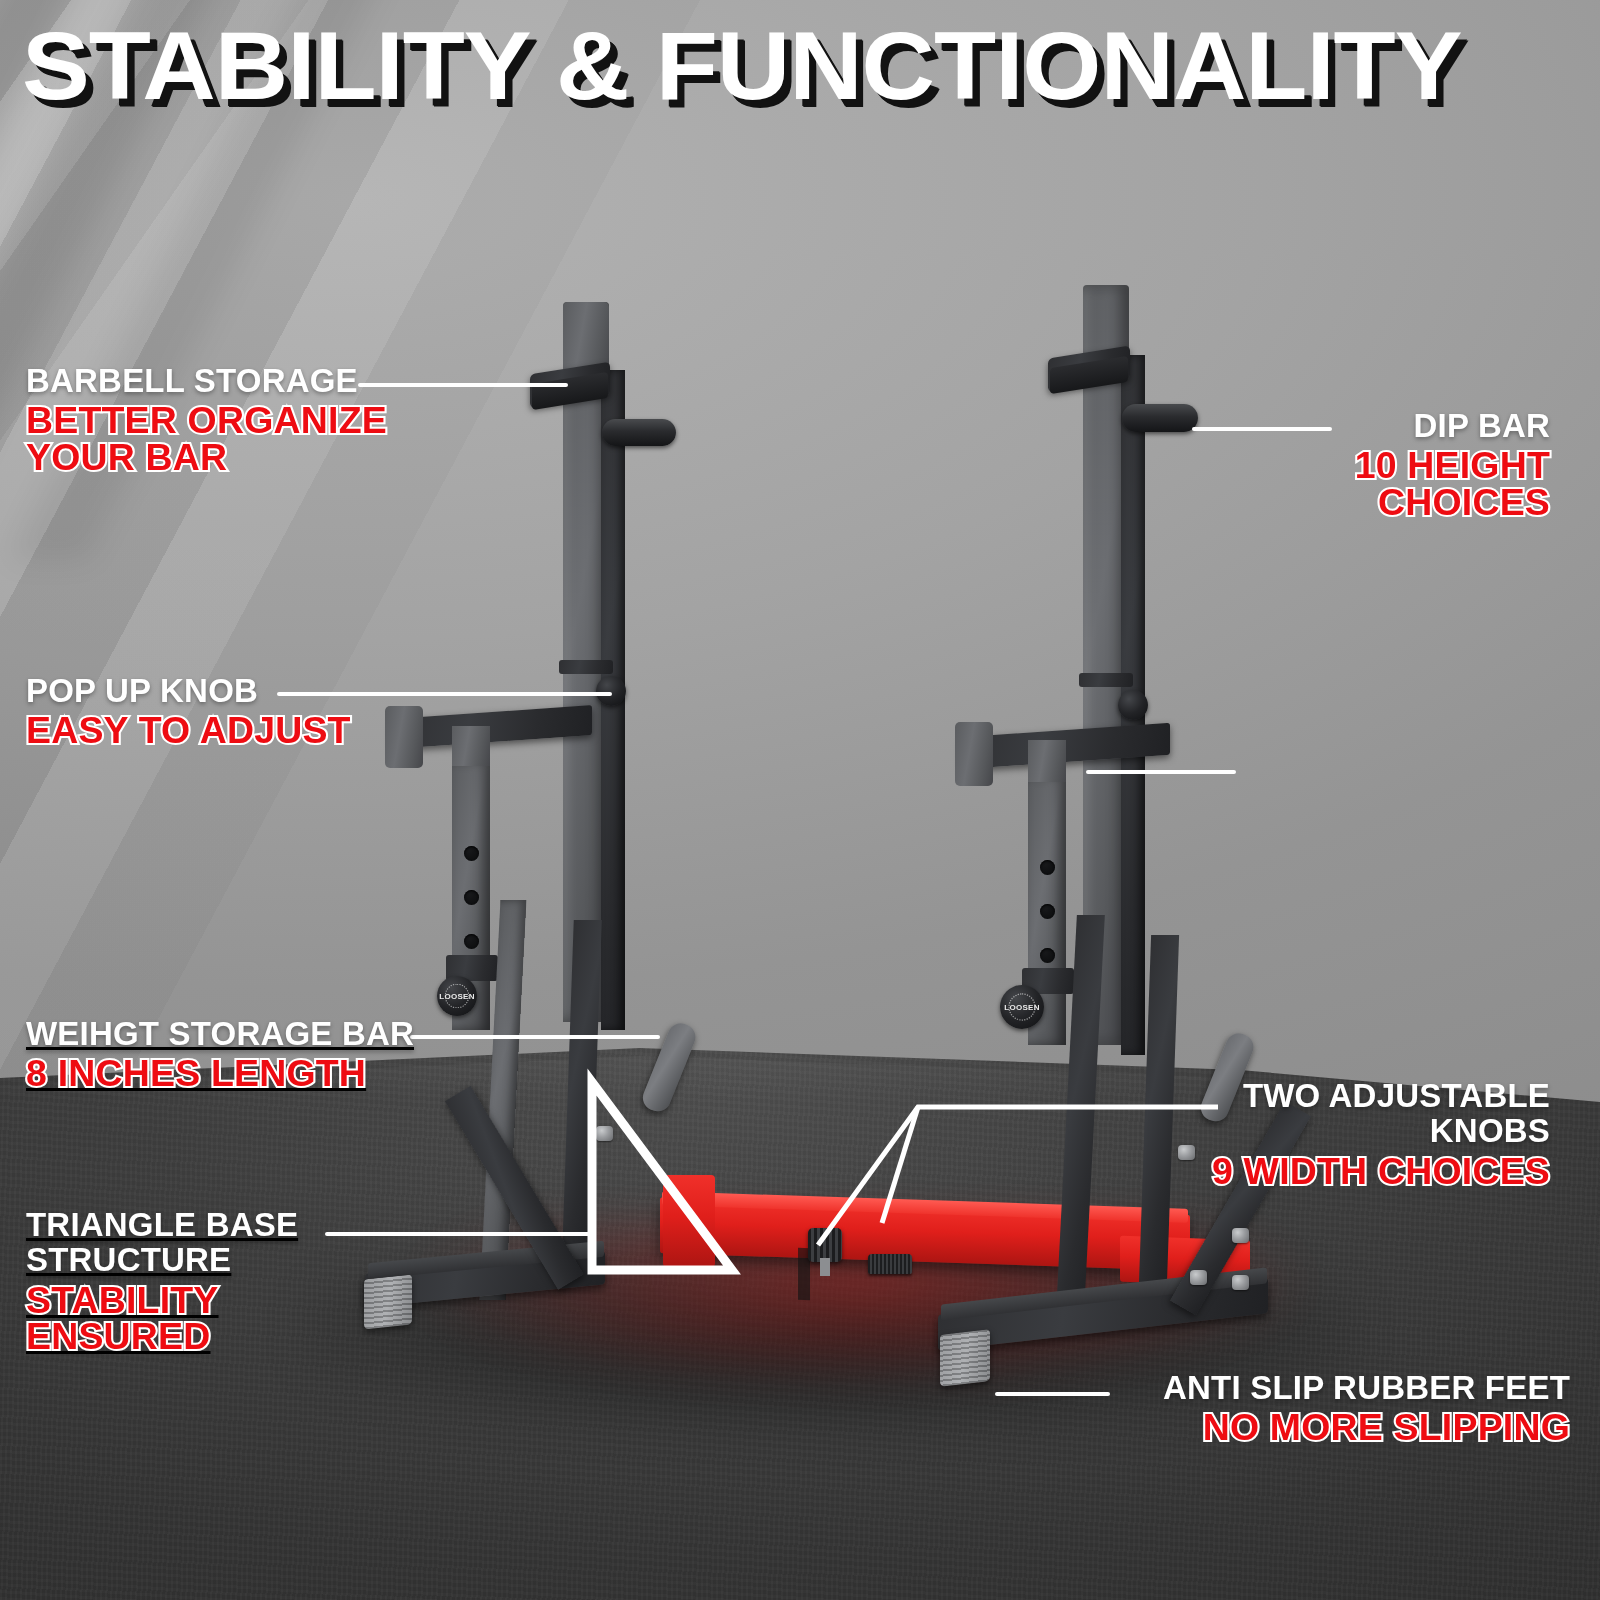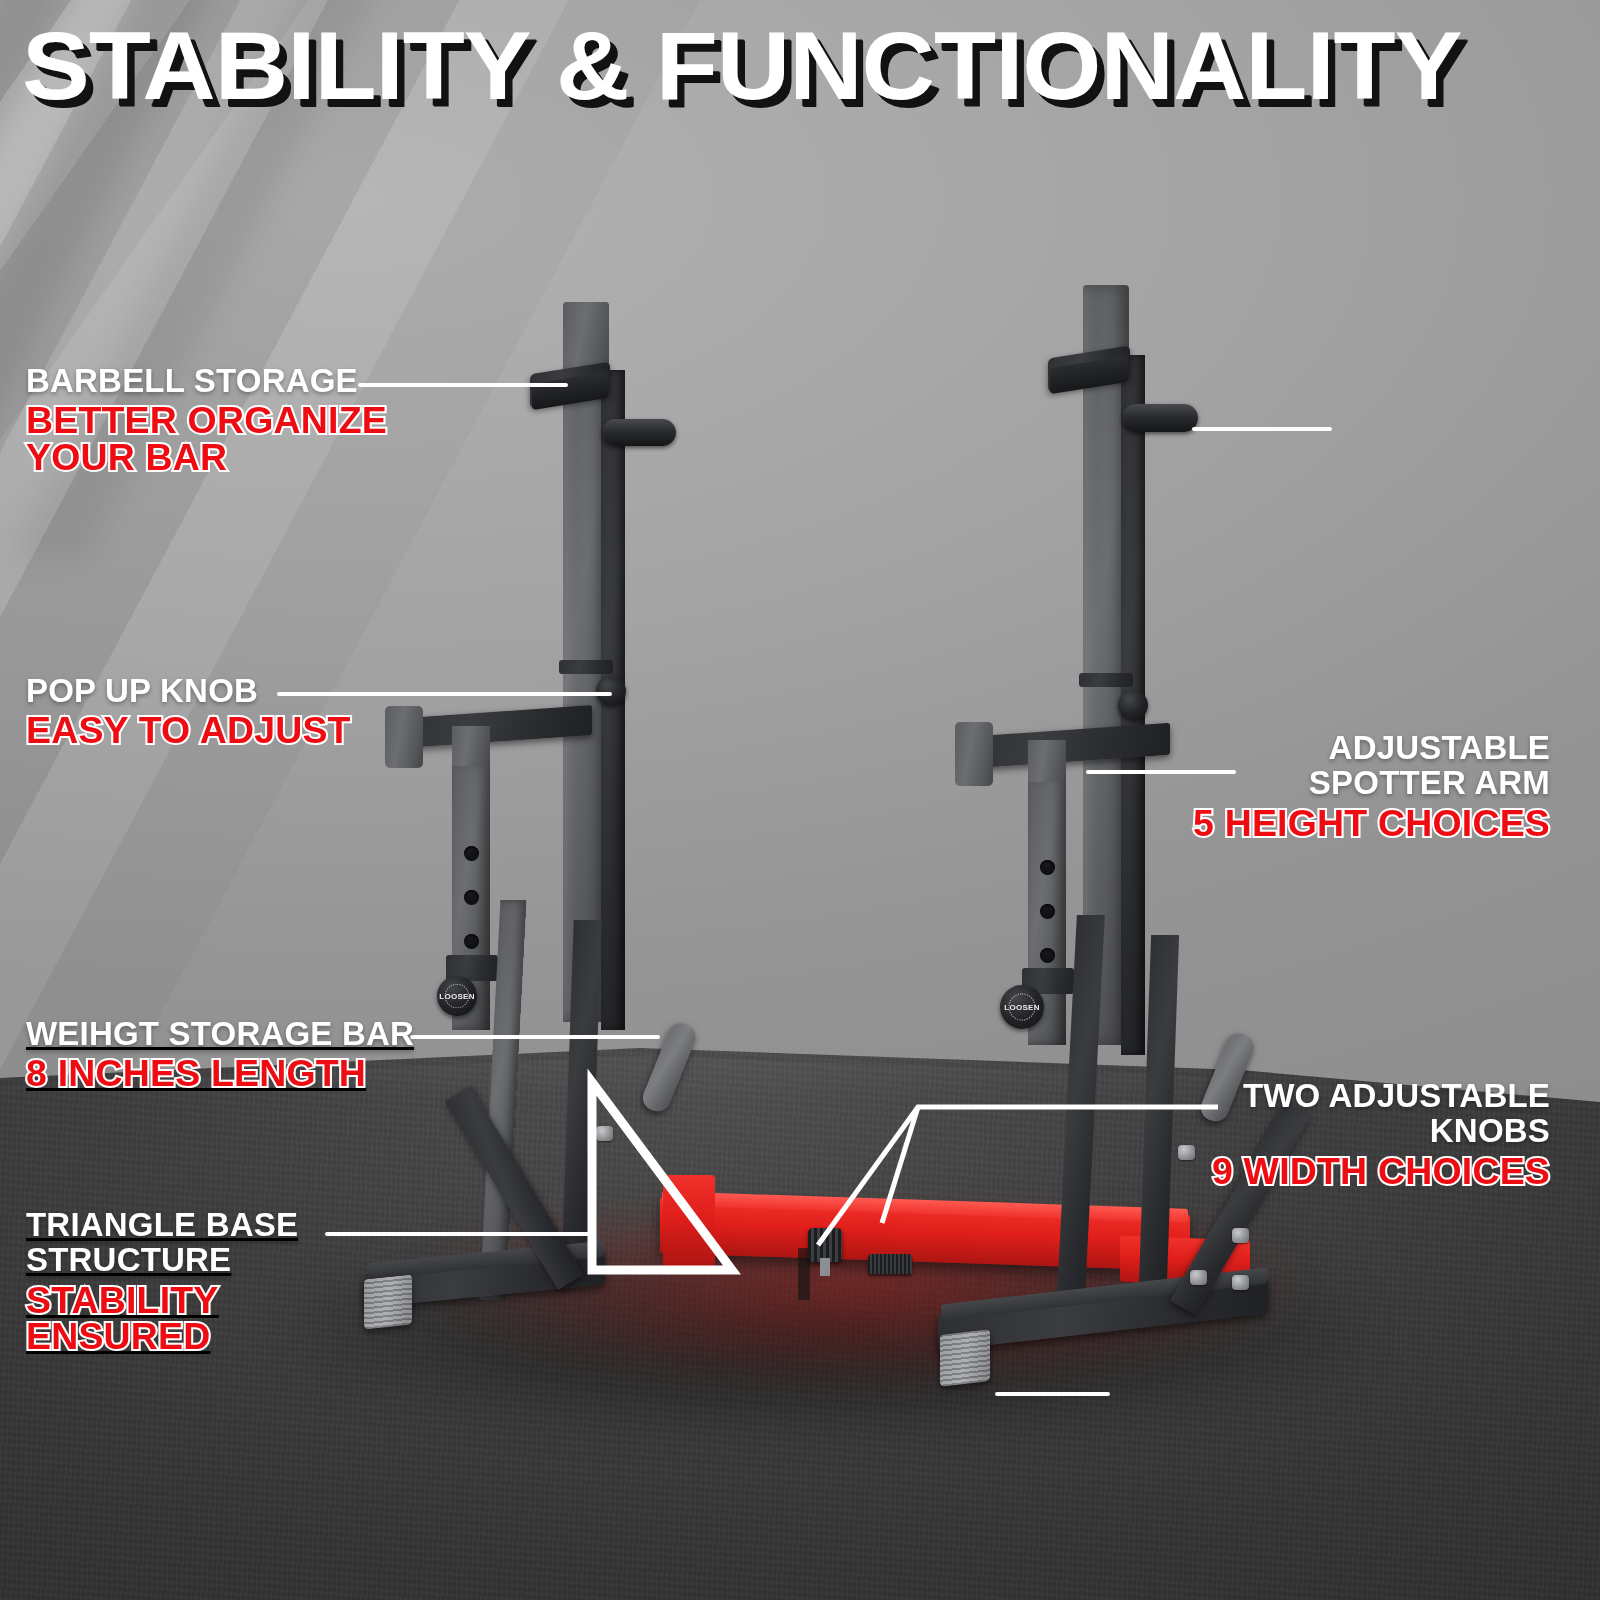--- a/index.html
+++ b/index.html
@@ -325,27 +325,31 @@
     <div class="c-sub">8 INCHES LENGTH</div>
   </div>
 
   <div class="callout c-left" style="left:26px;top:1207px;text-decoration:underline;">
     <div class="c-head">TRIANGLE BASE
 STRUCTURE</div>
     <div class="c-sub">STABILITY
 ENSURED</div>
   </div>
 
-
-  <div class="callout c-right" style="right:50px;top:730px;width:420px;">
-    <div class="c-head">ADJUSTABLE
-SPOTTER ARM</div>
-    <div class="c-sub">5 HEIGHT CHOICES</div>
-  </div>
+  <div class="callout c-right" style="right:50px;top:408px;width:420px;">
+    <div class="c-head">DIP BAR</div>
+    <div class="c-sub">10 HEIGHT
+CHOICES</div>
+  </div>
+
 
   <div class="callout c-right" style="right:50px;top:1078px;width:420px;">
     <div class="c-head">TWO ADJUSTABLE
 KNOBS</div>
     <div class="c-sub">9 WIDTH CHOICES</div>
   </div>
 
+  <div class="callout c-right" style="right:30px;top:1370px;width:520px;">
+    <div class="c-head">ANTI SLIP RUBBER FEET</div>
+    <div class="c-sub">NO MORE SLIPPING</div>
+  </div>
 
 </div>
 
 </body></html>

